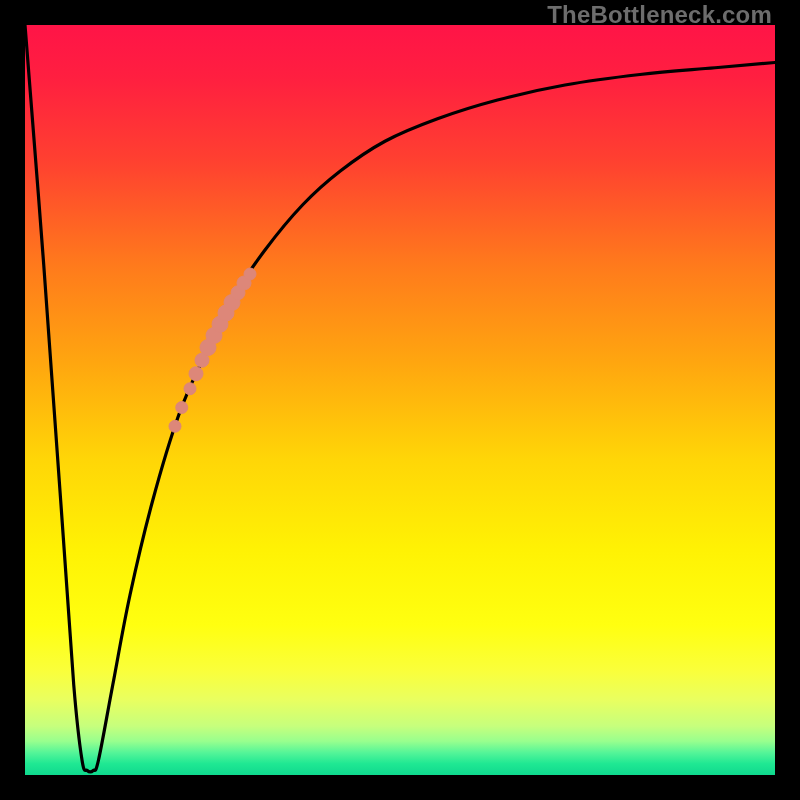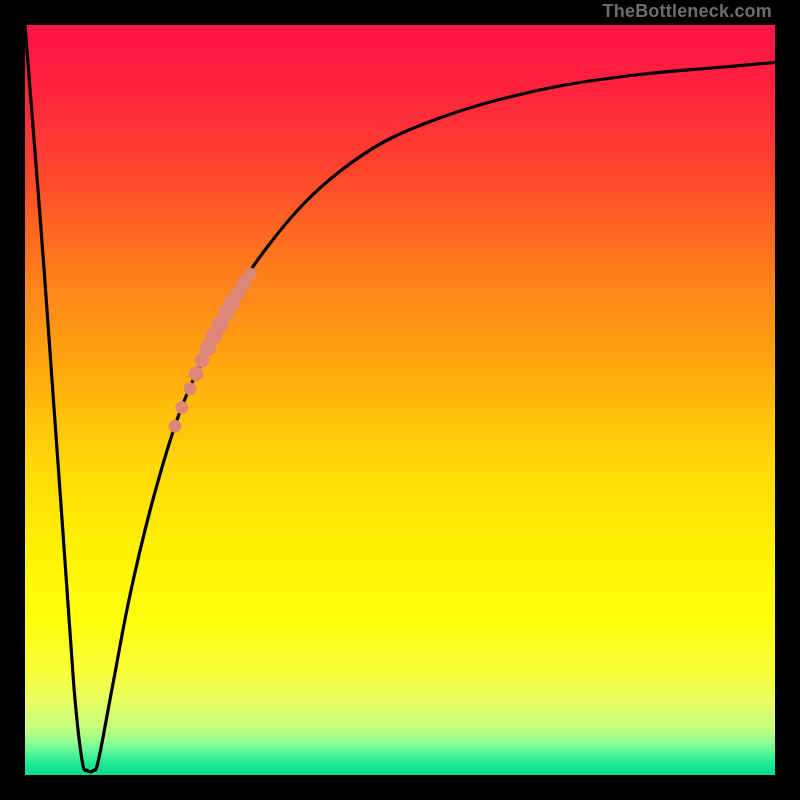--- a/index.html
+++ b/index.html
@@ -20,21 +20,21 @@
     position: absolute;
     left: 25px;
     top: 25px;
     width: 750px;
     height: 750px;
   }
   .watermark {
     position: absolute;
     top: 1px;
     right: 28px;
-    font-size: 18px;
+    font-size: 24px;
     font-weight: 600;
     color: #6d6d6d;
     letter-spacing: 0.2px;
   }
 </style>
 </head>
 <body>
 
 <div class="container">
   <div class="watermark">TheBottleneck.com</div>

